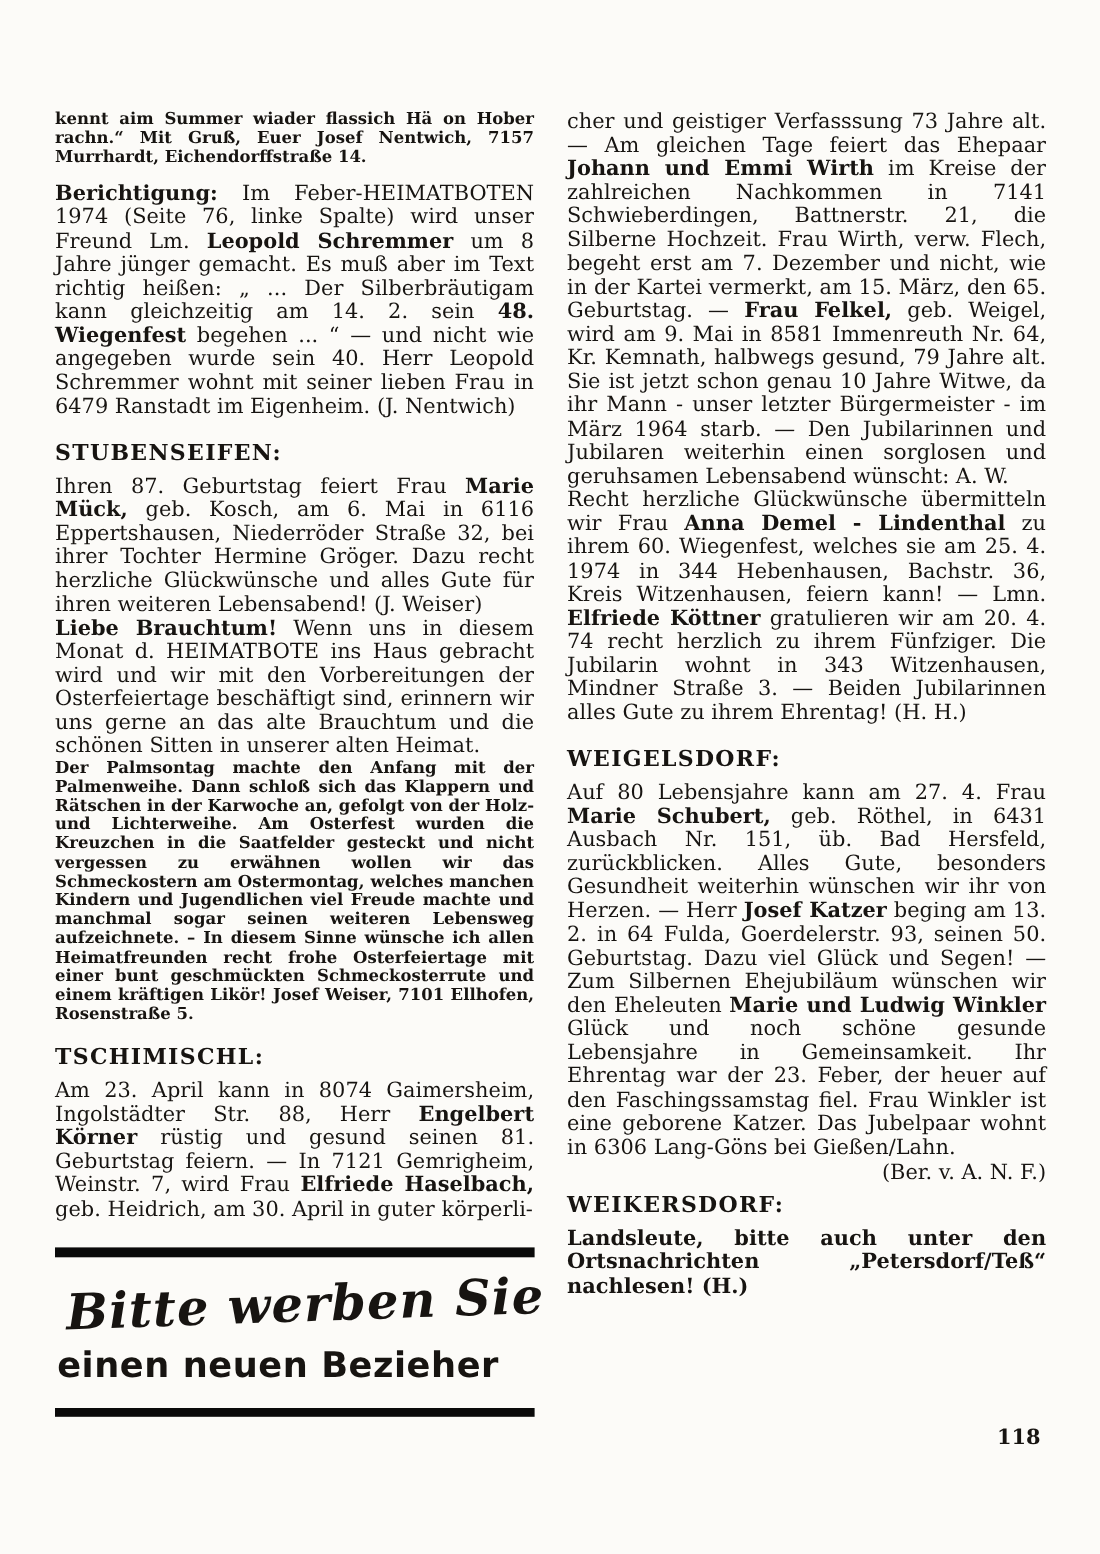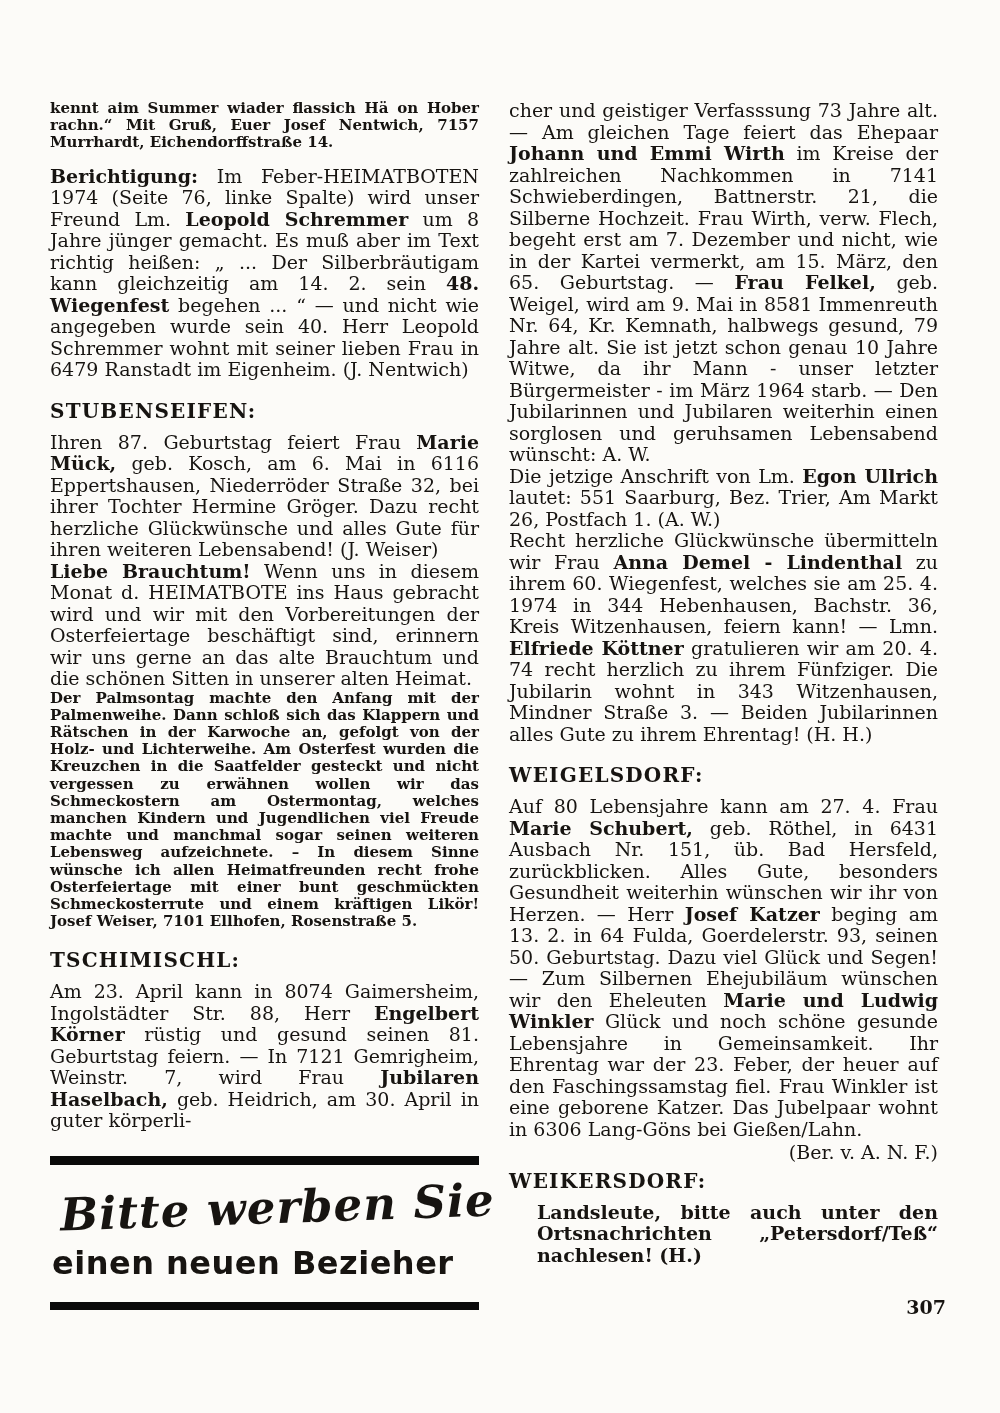--- a/index.html
+++ b/index.html
@@ -9,21 +9,21 @@
     width:1000px;height:1413px;
     margin:0 auto;
     background:#fcfbf8;
     color:#171411;
     font-family:"DejaVu Serif","Liberation Serif",serif;
     overflow:hidden;
   }
   .columns{
     display:flex;
     gap:30px;
-    padding:100px 62px 0 50px;
+    padding:100px 49px 0 50px;
   }
   .col{flex:1 1 0;min-width:0;}
   p{margin:0;}
   .body-p{
     font-size:19px;
     line-height:21.5px;
     text-align:justify;
     text-justify:inter-word;
   }
   .small-p{
@@ -39,21 +39,21 @@
     letter-spacing:1.2px;
     margin:18px 0 9px 0;
   }
   .sec-heading.tight{margin-top:5px;}
   .byline{
     text-align:right;
     font-size:19px;
     line-height:21.5px;
     margin-top:2px;
   }
-  .bold-note{font-weight:bold;margin-bottom:7px;margin-left:28px;}
+  .bold-note{font-weight:bold;margin-bottom:7px;}
   .promo{
     margin-top:24px;
     border-top:9px solid #0a0a0a;
     border-bottom:8px solid #0a0a0a;
     padding:16px 2px 20px 2px;
   }
   .promo-line1{
     display:inline-block;
     font-size:45px;
     font-weight:bold;
@@ -96,44 +96,43 @@
 
 
       <p class="body-p">Ihren 87. Geburtstag feiert Frau <b>Marie Mück,</b> geb. Kosch, am 6. Mai in 6116 Eppertshausen, Niederröder Straße 32, bei ihrer Tochter Hermine Gröger. Dazu recht herzliche Glückwünsche und alles Gute für ihren weiteren Lebensabend! (J. Weiser)</p>
 
       <p class="body-p"><b>Liebe Brauchtum!</b> Wenn uns in diesem Monat d. HEIMATBOTE ins Haus gebracht wird und wir mit den Vorbereitungen der Osterfeiertage beschäftigt sind,  erinnern wir uns gerne an das alte Brauchtum und die schönen Sitten in unserer alten Heimat.</p>
 
       <p class="small-p">Der Palmsontag machte den Anfang mit der Palmenweihe. Dann schloß sich das Klappern und Rätschen in der Karwoche an, gefolgt von der Holz- und Lichterweihe. Am Osterfest wurden die Kreuzchen in die Saatfelder gesteckt und nicht vergessen zu erwähnen wollen wir das Schmeckostern am Ostermontag, welches manchen Kindern und Jugendlichen viel Freude machte und manchmal sogar seinen weiteren Lebensweg aufzeichnete. – In diesem Sinne wünsche ich allen Heimatfreunden recht frohe Osterfeiertage mit einer bunt geschmückten Schmeckosterrute und einem kräftigen Likör! Josef <b>Weiser,</b> 7101 Ellhofen, Rosenstraße 5.</p>
 
       <h3 class="sec-heading">TSCHIMISCHL:</h3>
 
-      <p class="body-p">Am 23. April kann in 8074 Gaimersheim, Ingolstädter Str. 88, Herr <b>Engelbert Körner</b> rüstig und gesund seinen 81. Geburtstag feiern. — In 7121 Gemrigheim, Weinstr. 7, wird Frau <b>Jubilaren Haselbach,</b> geb. Heidrich, am 30. April in guter körperli-</p>
+      <p class="body-p">Am 23. April kann in 8074 Gaimersheim, Ingolstädter Str. 88, Herr <b>Engelbert Körner</b> rüstig und gesund seinen 81. Geburtstag feiern. — In 7121 Gemrigheim, Weinstr. 7, wird Frau <b>Elfriede Haselbach,</b> geb. Heidrich, am 30. April in guter körperli-</p>
 
       <div class="promo">
         <div class="promo-line1">Bitte werben Sie</div>
         <div class="promo-line2">einen neuen Bezieher</div>
       </div>
     </div>
 
     <div class="col">
       <p class="body-p">cher und geistiger Verfasssung 73 Jahre alt. — Am gleichen Tage feiert das Ehepaar <b>Johann und Emmi Wirth</b> im Kreise der zahlreichen Nachkommen in 7141 Schwieberdingen, Battnerstr. 21, die Silberne Hochzeit. Frau Wirth, verw. Flech, begeht erst am 7. Dezember und nicht, wie in der Kartei vermerkt, am 15. März, den 65. Geburtstag. — <b>Frau Felkel,</b> geb. Weigel, wird am 9. Mai in 8581 Immenreuth Nr. 64, Kr. Kemnath, halbwegs gesund, 79 Jahre alt. Sie ist jetzt schon genau 10 Jahre Witwe, da ihr Mann - unser letzter Bürgermeister - im März 1964 starb. — Den Jubilarinnen und Jubilaren weiterhin einen sorglosen und geruhsamen Lebensabend wünscht: A. W.</p>
 
-      <p class="body-p">Die jetzige Anschrift von Lm. <b>Egon Ullrich</b> lautet: 551 Saarburg, Bez. Trier, Am Markt 26, Postfach 1. (A. W.)</p>
 
 
       <p class="body-p">Recht herzliche Glückwünsche übermitteln wir Frau <b>Anna Demel - Lindenthal</b> zu ihrem 60. Wiegenfest, welches sie am 25. 4. 1974 in 344 Hebenhausen, Bachstr. 36, Kreis Witzenhausen, feiern kann! — Lmn. <b>Elfriede Köttner</b> gratulieren wir am 20. 4. 74 recht herzlich zu ihrem Fünfziger. Die Jubilarin wohnt in 343 Witzenhausen, Mindner Straße 3. — Beiden Jubilarinnen alles Gute zu ihrem Ehrentag! (H. H.)</p>
 
       <h3 class="sec-heading">WEIGELSDORF:</h3>
 
       <p class="body-p">Auf 80 Lebensjahre kann am 27. 4. Frau <b>Marie Schubert,</b> geb. Röthel, in 6431 Ausbach Nr. 151, üb. Bad Hersfeld, zurückblicken. Alles Gute, besonders Gesundheit weiterhin wünschen wir ihr von Herzen. — Herr <b>Josef Katzer</b> beging am 13. 2. in 64 Fulda, Goerdelerstr. 93, seinen 50. Geburtstag. Dazu viel Glück und Segen! — Zum Silbernen Ehejubiläum wünschen wir den Eheleuten <b>Marie und Ludwig Winkler</b> Glück und noch schöne gesunde Lebensjahre in Gemeinsamkeit. Ihr Ehrentag war der 23. Feber, der heuer auf den Faschingssamstag fiel. Frau Winkler ist eine geborene Katzer. Das Jubelpaar wohnt in 6306 Lang-Göns bei Gießen/Lahn.</p>
 
       <p class="byline">(Ber. v. A. N. F.)</p>
 
       <h3 class="sec-heading tight">WEIKERSDORF:</h3>
 
       <p class="body-p bold-note"><b>Landsleute, bitte auch unter den Ortsnachrichten „Petersdorf/Teß“ nachlesen! (H.)</b></p>
 
     </div>
 
   </div>
 
-  <div class="page-number">307</div>
+  <div class="page-number">118</div>
 </div>
 
 </body></html>

